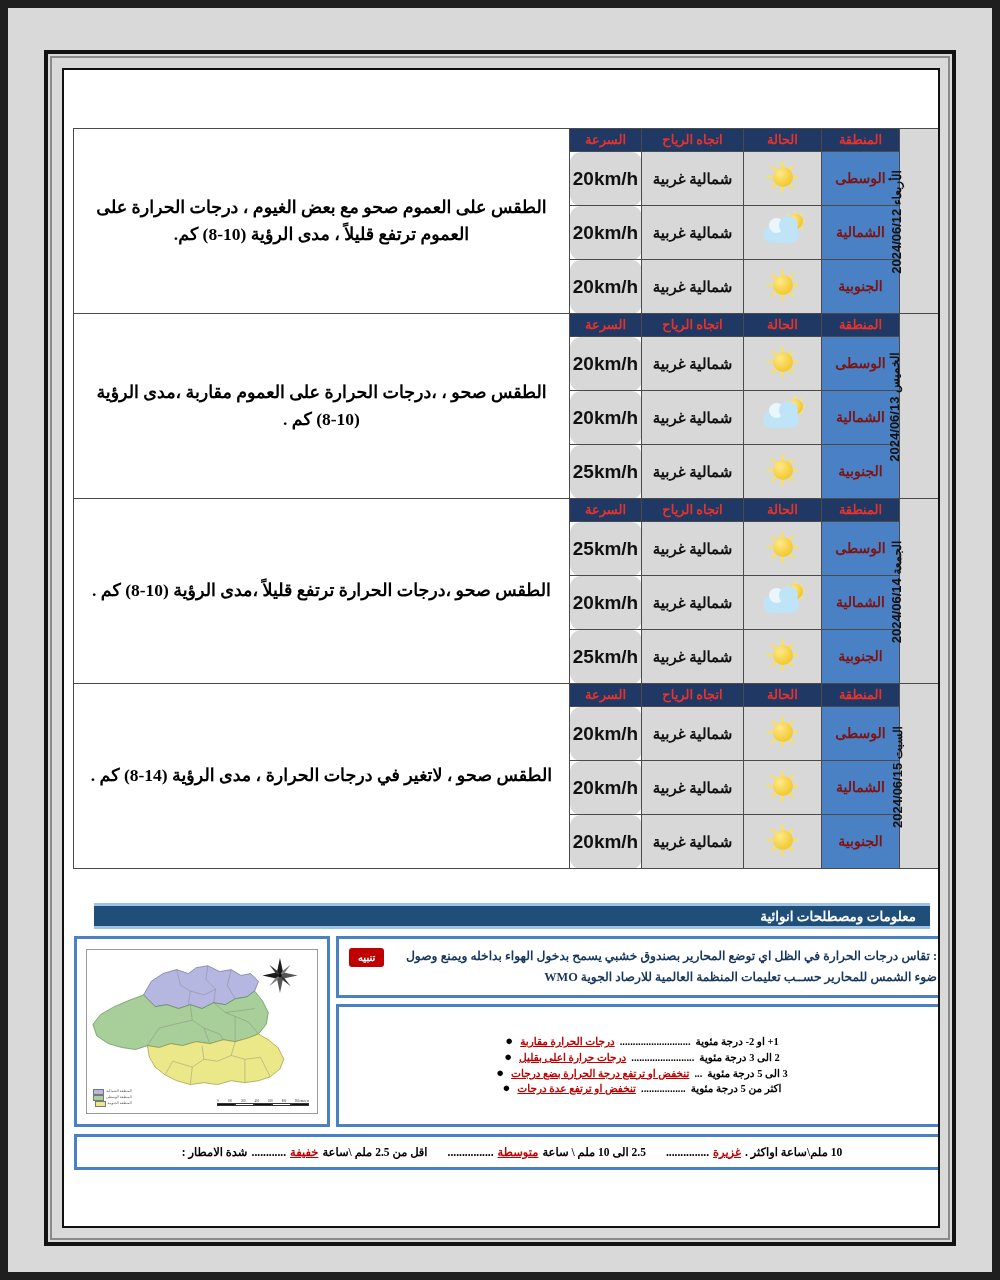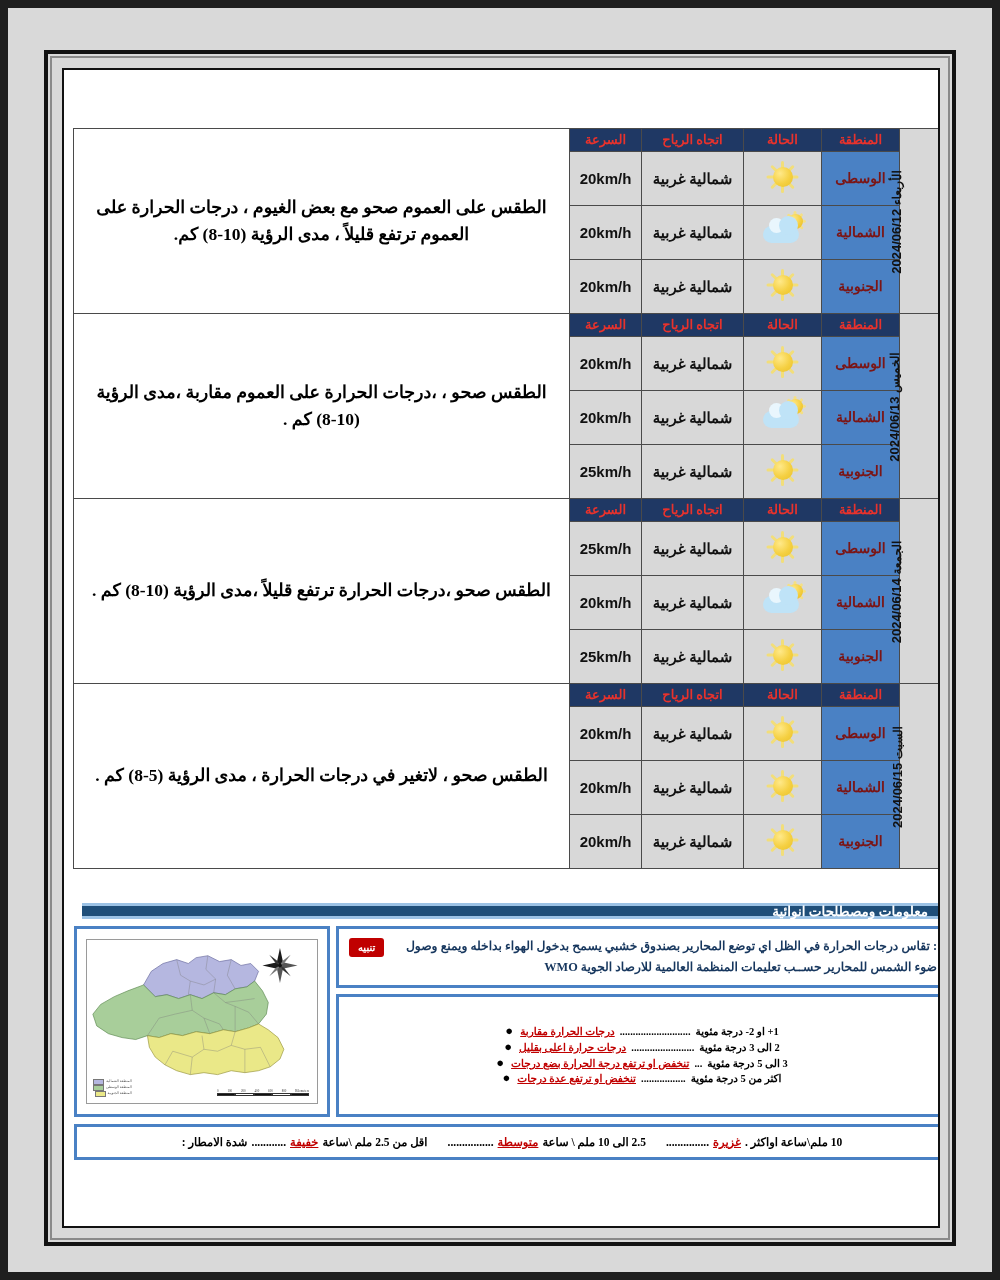--- a/index.html
+++ b/index.html
@@ -113,25 +113,26 @@
     color: #111;
     font-weight: bold;
     font-size: 15px;
     text-align: center;
     height: 54px;
   }
   .cell-speed {
     background: #d8d8d8;
     color: #111;
     font-weight: bold;
-    font-size: 15px;
+    font-size: 19px;
     text-align: center;
     height: 54px;
     font-family: "Liberation Sans", sans-serif;
     direction: ltr;
+    border-radius: 11px;
   }
   .cell-desc {
     background: #ffffff;
     color: #000;
     font-weight: bold;
     font-size: 17.5px;
     line-height: 1.55;
     text-align: center;
     padding: 0 14px !important;
     vertical-align: middle;
@@ -189,22 +190,22 @@
     transform-origin: 50% 1.5px;
   }
 
   
   .info-wrap { position: absolute; left: 10px; top: 833px; width: 876px; }
 
   .info-title-bar {
     background: #1f4e79;
     border-top: 3px solid #9cc2e5;
     border-bottom: 3px solid #9cc2e5;
-    height: 16px;
-    margin: 0 8px;
+    height: 26px;
+    margin: 0 20px;
     display: flex;
     align-items: center;
     justify-content: flex-start;
     padding: 0 14px;
     box-sizing: border-box;
   }
   .info-title-bar span {
     color: #ffffff;
     font-weight: bold;
     font-size: 13.5px;
@@ -422,21 +423,21 @@
               <td class="cell-state"><span class="wx"><span class="ray" style="transform:rotate(0deg)"></span><span class="ray" style="transform:rotate(45deg)"></span><span class="ray" style="transform:rotate(90deg)"></span><span class="ray" style="transform:rotate(135deg)"></span><span class="ray" style="transform:rotate(180deg)"></span><span class="ray" style="transform:rotate(225deg)"></span><span class="ray" style="transform:rotate(270deg)"></span><span class="ray" style="transform:rotate(315deg)"></span><span class="sun-core"></span></span></td>
               <td class="cell-wind">شمالية غربية</td>
               <td class="cell-speed">25km/h</td>
             </tr>
             <tr>
               <td class="cell-date" rowspan="4"><span class="date-rot"><span class="dw">السبت</span> 2024/06/15</span></td>
               <th class="hdr">المنطقة</th>
               <th class="hdr">الحالة</th>
               <th class="hdr">اتجاه الرياح</th>
               <th class="hdr">السرعة</th>
-              <td class="cell-desc" rowspan="4">الطقس صحو ، لاتغير في درجات الحرارة ، مدى الرؤية (5-8) كم .</td>
+              <td class="cell-desc" rowspan="4">الطقس صحو ، لاتغير في درجات الحرارة ، مدى الرؤية (14-8) كم .</td>
             </tr>
             <tr>
               <td class="cell-region">الوسطى</td>
               <td class="cell-state"><span class="wx"><span class="ray" style="transform:rotate(0deg)"></span><span class="ray" style="transform:rotate(45deg)"></span><span class="ray" style="transform:rotate(90deg)"></span><span class="ray" style="transform:rotate(135deg)"></span><span class="ray" style="transform:rotate(180deg)"></span><span class="ray" style="transform:rotate(225deg)"></span><span class="ray" style="transform:rotate(270deg)"></span><span class="ray" style="transform:rotate(315deg)"></span><span class="sun-core"></span></span></td>
               <td class="cell-wind">شمالية غربية</td>
               <td class="cell-speed">20km/h</td>
             </tr>
             <tr>
               <td class="cell-region">الشمالية</td>
               <td class="cell-state"><span class="wx"><span class="ray" style="transform:rotate(0deg)"></span><span class="ray" style="transform:rotate(45deg)"></span><span class="ray" style="transform:rotate(90deg)"></span><span class="ray" style="transform:rotate(135deg)"></span><span class="ray" style="transform:rotate(180deg)"></span><span class="ray" style="transform:rotate(225deg)"></span><span class="ray" style="transform:rotate(270deg)"></span><span class="ray" style="transform:rotate(315deg)"></span><span class="sun-core"></span></span></td>

